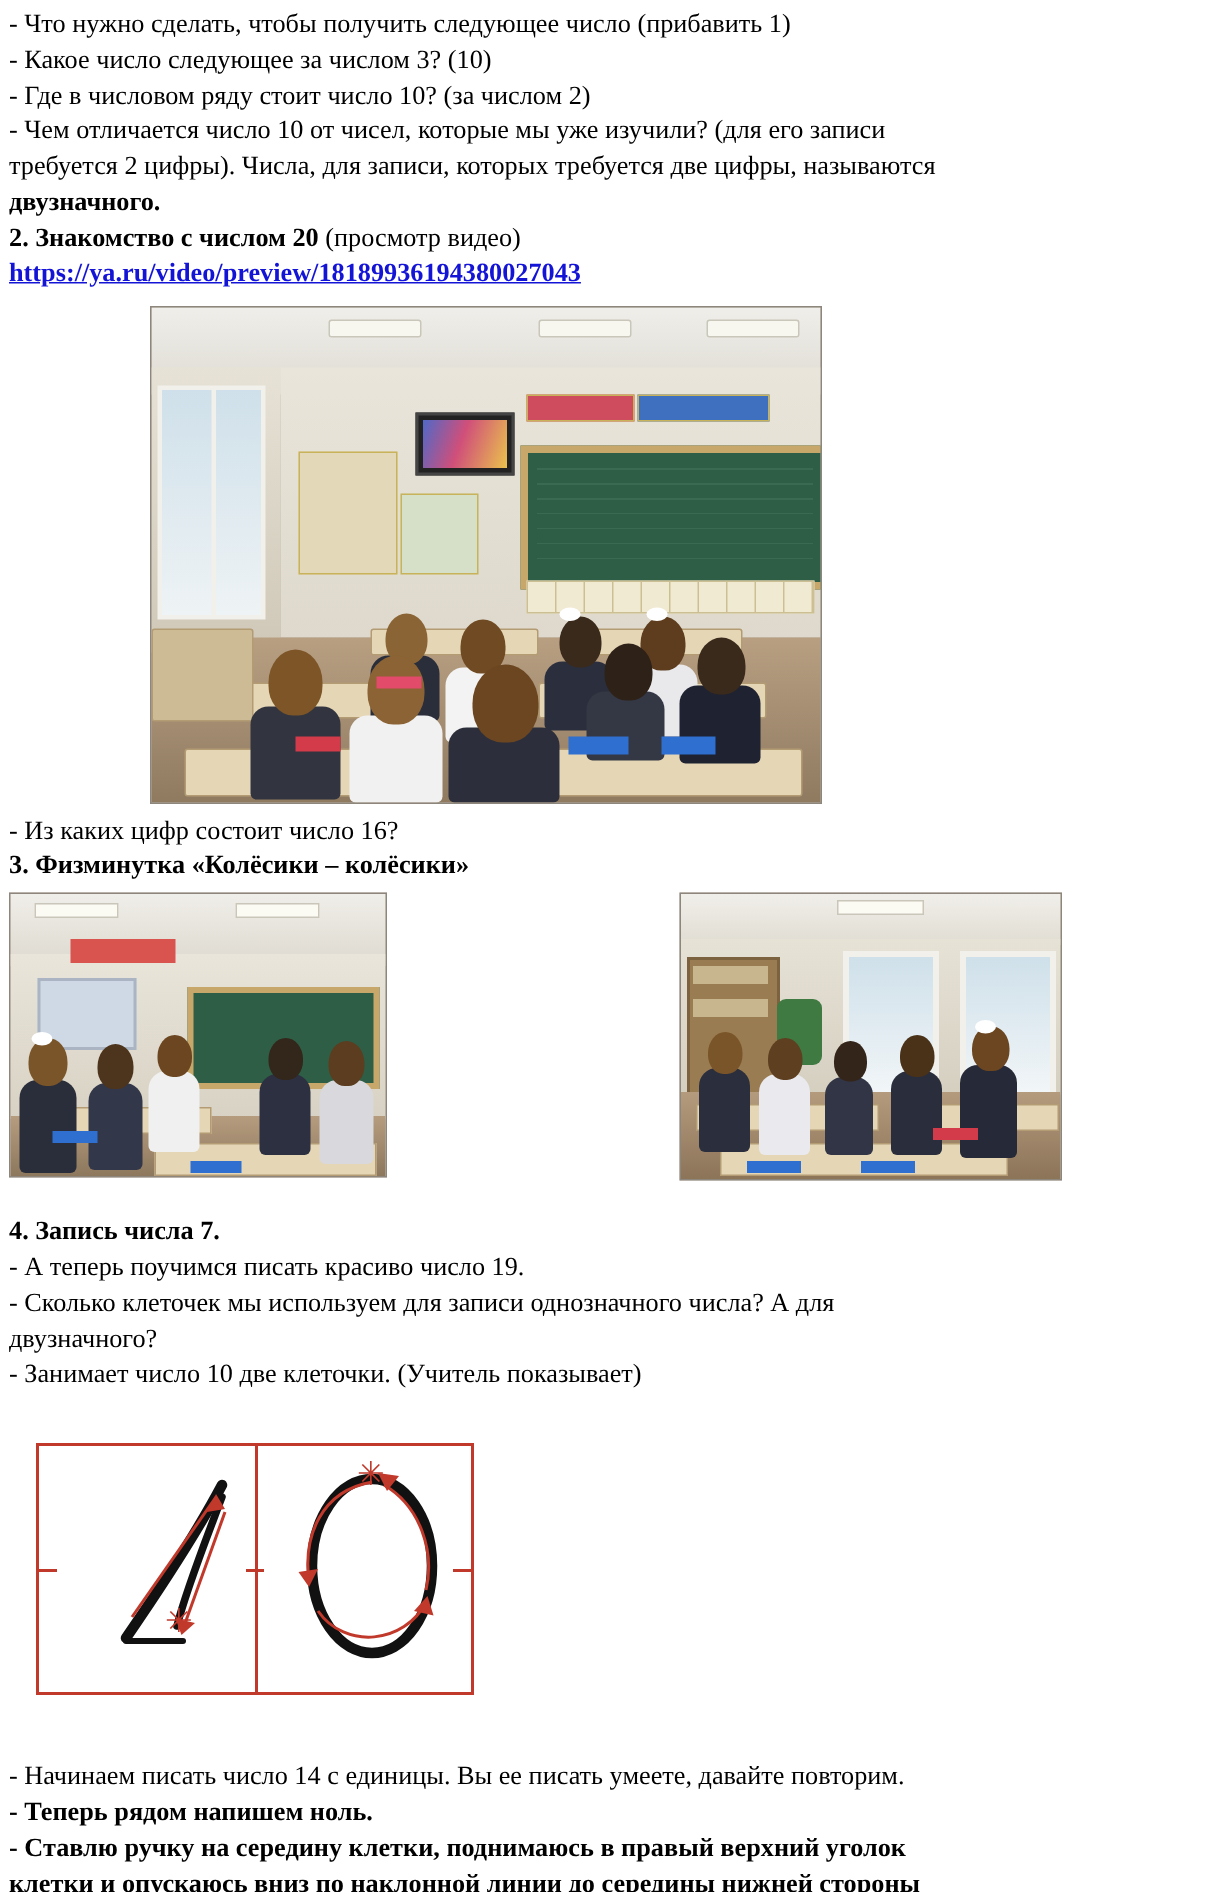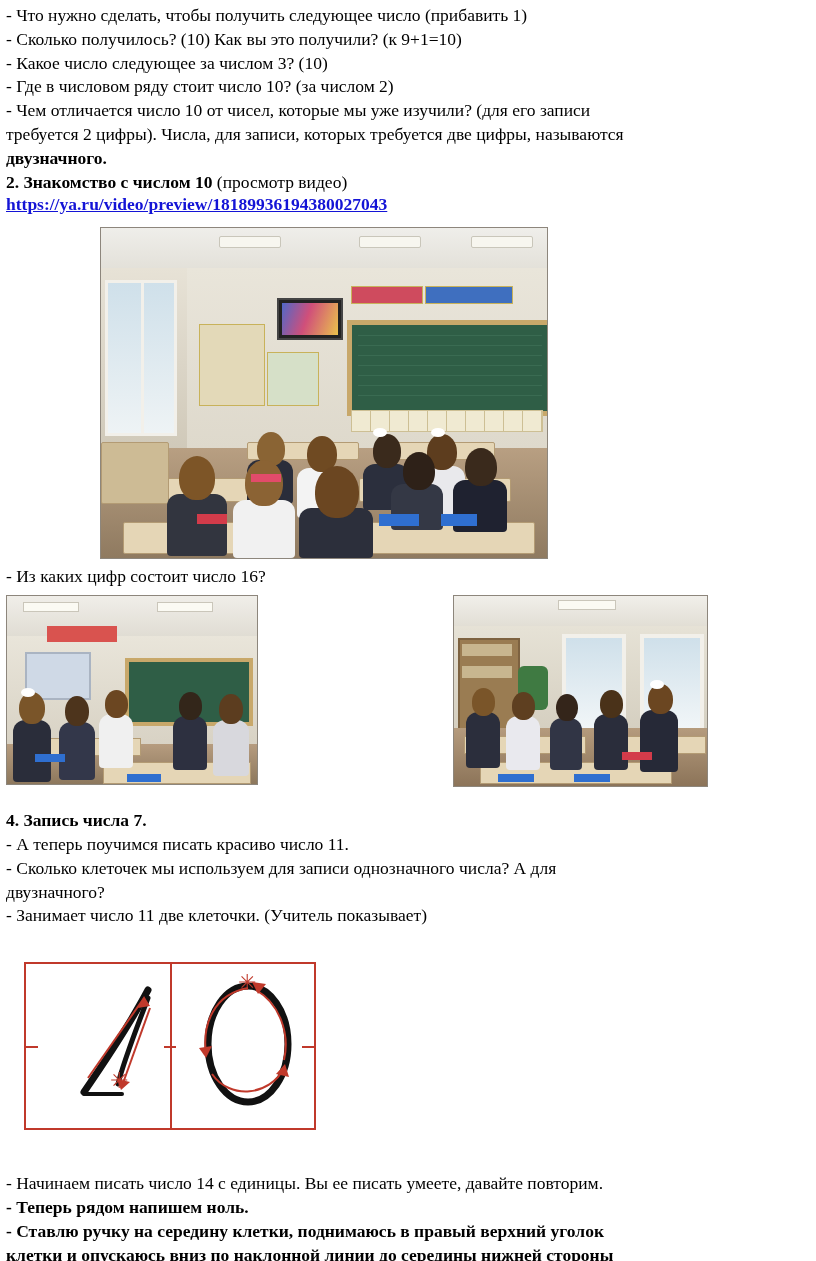--- a/index.html
+++ b/index.html
@@ -167,26 +167,25 @@
     font-size: 22px;
     line-height: 1;
   }
 </style>
 </head>
 <body>
 
 <div class="page">
 
   <div class="line">- Что нужно сделать, чтобы получить следующее число (прибавить 1)</div>
-  <div class="line">- Сколько получилось? (10) Как вы это получили? (к 9+1=10)</div>
   <div class="line">- Какое число следующее за числом 3? (10)</div>
   <div class="line">- Где в числовом ряду стоит число 10? (за числом 2)</div>
   <div class="line"><span>- Чем отличается число 10 от чисел, которые мы уже изучили? (для его записи требуется 2 цифры). Числа, для записи, которых требуется две цифры, называются </span><span class="bold">двузначного.</span></div>
 
-  <div class="line"><span class="bold">2. Знакомство с числом 10</span><span> (просмотр видео)</span></div>
+  <div class="line"><span class="bold">2. Знакомство с числом 20</span><span> (просмотр видео)</span></div>
 
   <div>
     <a class="link" href="#">https://ya.ru/video/preview/18189936194380027043</a>
   </div>
 
   <div class="photo1-wrap">
     <div class="photo1">
       <div class="ceiling"></div>
       <div class="ceil-lamp" style="left:118px;"></div>
       <div class="ceil-lamp" style="left:258px;"></div>
@@ -260,20 +259,21 @@
       <div class="pupil" style="left:364px; top:220px; width:32px; height:38px; background:#3a2a1c;"></div>
 
       <div style="position:absolute;left:96px;top:286px;width:30px;height:10px;background:#d33b4a;"></div>
       <div style="position:absolute;left:278px;top:286px;width:40px;height:12px;background:#2f6fd0;"></div>
       <div style="position:absolute;left:340px;top:286px;width:36px;height:12px;background:#2f6fd0;"></div>
       <div style="position:absolute;left:150px;top:246px;width:30px;height:8px;background:#e24b6a;"></div>
     </div>
   </div>
 
   <div class="line">- Из каких цифр состоит число 16?</div>
+  <div class="line bold">3. Физминутка «Колёсики – колёсики»</div>
 
   <div class="photos-row">
 
     <div class="photo2">
       <div style="position:absolute;left:0;top:0;width:100%;height:48px;background:linear-gradient(#f0eee9,#ddd9cf);"></div>
       <div style="position:absolute;left:16px;top:6px;width:54px;height:8px;background:#fbfaf3;border:1px solid #cac6ba;"></div>
       <div style="position:absolute;left:150px;top:6px;width:54px;height:8px;background:#fbfaf3;border:1px solid #cac6ba;"></div>
       <div style="position:absolute;left:0;top:40px;width:100%;height:110px;background:linear-gradient(#e9e5da,#d8d2c4);"></div>
       <div style="position:absolute;left:118px;top:62px;width:120px;height:60px;background:#2f5e46;border:4px solid #c8a86a;"></div>
       <div style="position:absolute;left:18px;top:56px;width:62px;height:44px;background:#cfd9e6;border:2px solid #aab4c2;"></div>
@@ -338,23 +338,23 @@
 
       <div style="position:absolute;left:44px;top:178px;width:36px;height:8px;background:#2f6fd0;"></div>
       <div style="position:absolute;left:120px;top:178px;width:36px;height:8px;background:#2f6fd0;"></div>
       <div style="position:absolute;left:168px;top:156px;width:30px;height:8px;background:#d33b4a;"></div>
     </div>
   </div>
 
   <div class="spacer-md"></div>
 
   <div class="line bold">4. Запись числа 7.</div>
-  <div class="line">- А теперь поучимся писать красиво число 11.</div>
+  <div class="line">- А теперь поучимся писать красиво число 19.</div>
   <div class="line">- Сколько клеточек мы используем для записи однозначного числа? А для двузначного?</div>
-  <div class="line">- Занимает число 11 две клеточки. (Учитель показывает)</div>
+  <div class="line">- Занимает число 10 две клеточки. (Учитель показывает)</div>
 
   <div class="copy-wrap">
     <div class="copybook">
       <div class="vline" style="left:144px;"></div>
       <div class="tick" style="left:0px; top:82px;"></div>
       <div class="tick" style="left:138px; top:82px;"></div>
       <div class="tick" style="left:276px; top:82px;"></div>
 
       <svg width="292" height="168" style="position:absolute;left:0;top:0;">
         <path d="M58 128 C 80 96, 104 60, 122 26" stroke="#111" stroke-width="7" fill="none" stroke-linecap="round"></path>

